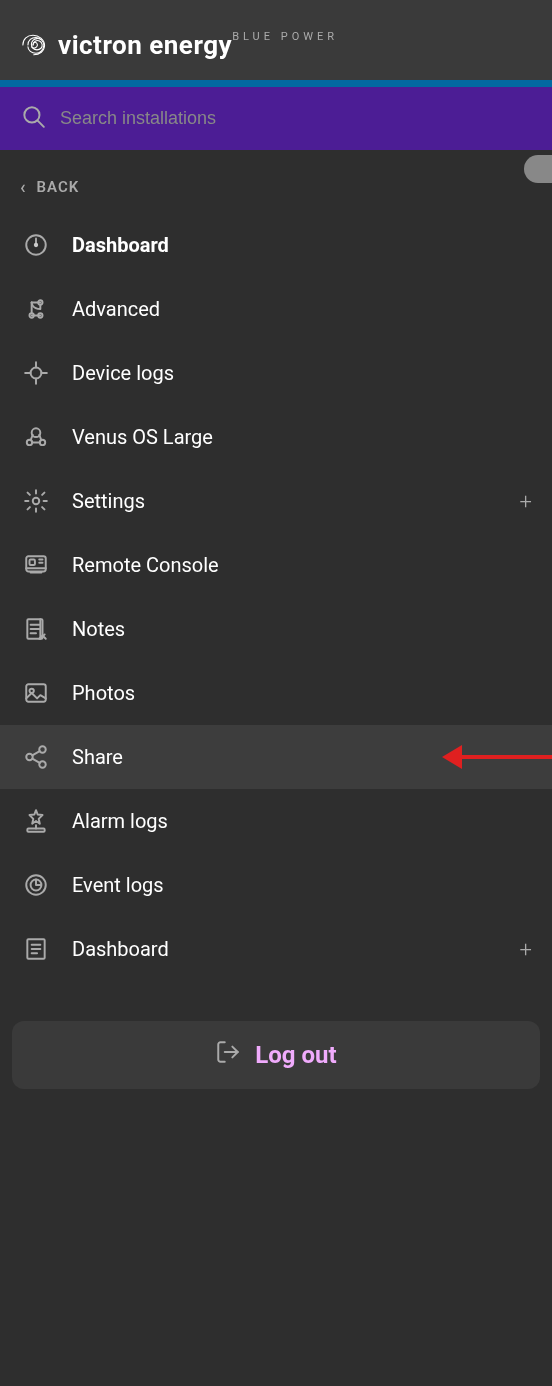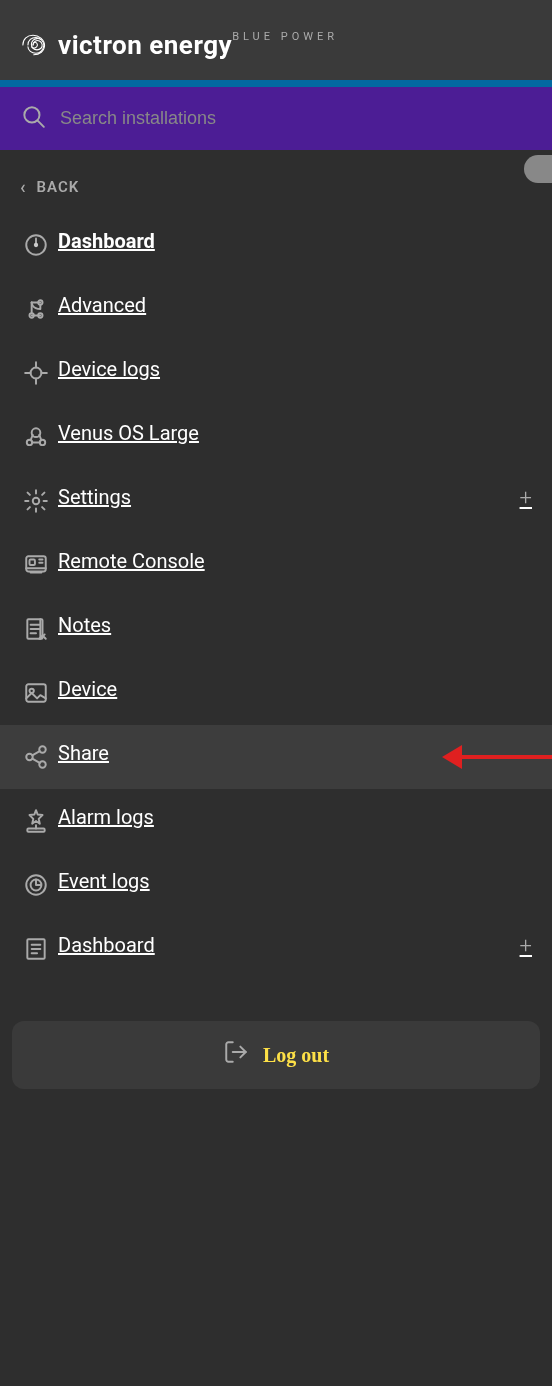--- a/index.html
+++ b/index.html
@@ -104,25 +104,25 @@
       cursor: pointer;
     }
 
     .nav-back-arrow {
       font-size: 18px;
       color: #aaa;
     }
 
     .nav-item {
       display: flex;
-      gap: 6px;
+      align-items: center;
+      gap: 20px;
       padding: 16px 20px;
       cursor: pointer;
       position: relative;
-      text-decoration: underline;
     }
 
     .nav-item.highlighted {
       background: #3d3d3d;
     }
 
     .nav-icon {
       width: 32px;
       height: 32px;
       display: flex;
@@ -185,24 +185,23 @@
       gap: 14px;
       cursor: pointer;
     }
 
     .logout-icon {
       color: #ffffff;
       font-size: 24px;
     }
 
     .logout-label {
-      font-size: 20px;
+      font-size: 24px;
       font-weight: 700;
-      color: #fde047;
-      font-family: Liberation Serif, serif;
+      color: #f0abfc;
     }
 
     
     svg {
       width: 26px;
       height: 26px;
       fill: none;
       stroke: #aaaaaa;
       stroke-width: 1.8;
       stroke-linecap: round;
@@ -343,21 +342,21 @@
   </div>
 
   <div class="nav-item">
     <span class="nav-icon">
       <svg viewBox="0 0 24 24" stroke="#aaaaaa" stroke-width="1.8">
         <rect x="3" y="4" width="18" height="16" rx="2"></rect>
         <circle cx="8" cy="10" r="2"></circle>
         <path d="M3 17 L8 12 L13 17 L16 14 L21 17"></path>
       </svg>
     </span>
-    <span class="nav-label">Device</span>
+    <span class="nav-label">Photos</span>
   </div>
 
   <div class="nav-item highlighted" style="position:relative;">
     <span class="nav-icon">
       <svg viewBox="0 0 24 24" stroke="#aaaaaa" stroke-width="1.8">
         <circle cx="18" cy="5" r="3"></circle>
         <circle cx="6" cy="12" r="3"></circle>
         <circle cx="18" cy="19" r="3"></circle>
         <line x1="8.59" y1="13.51" x2="15.42" y2="17.49"></line>
         <line x1="15.41" y1="6.51" x2="8.59" y2="10.49"></line>

